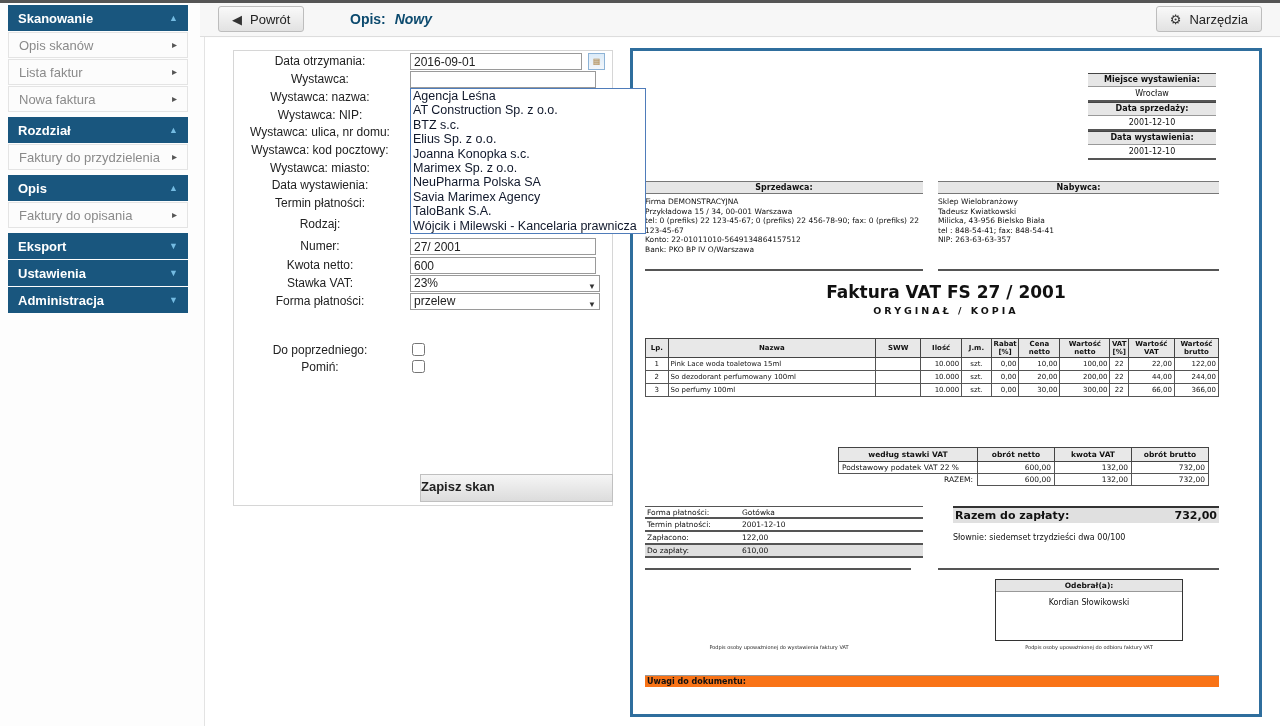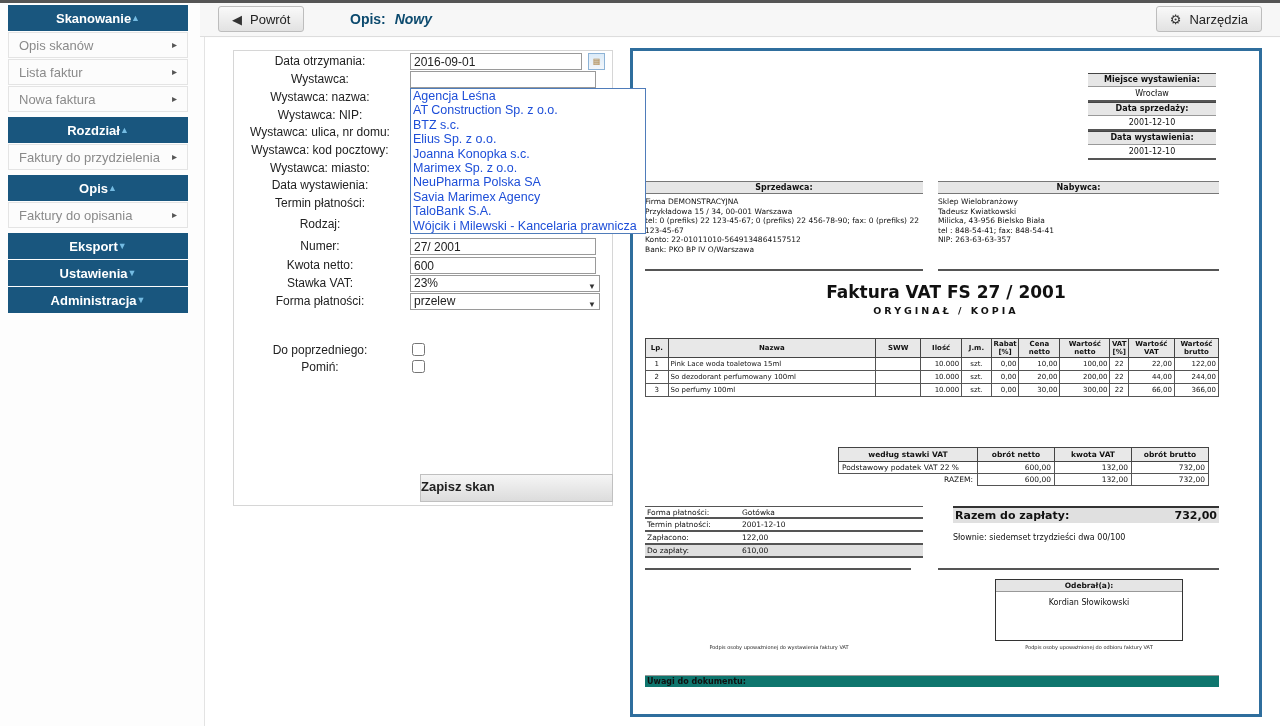--- a/index.html
+++ b/index.html
@@ -5,21 +5,21 @@
   html,body{margin:0;padding:0}
   body{width:1280px;height:726px;position:relative;overflow:hidden;background:#fdfdfd;
        font-family:"Liberation Sans",sans-serif;-webkit-font-smoothing:antialiased}
   .topline{position:absolute;left:0;top:0;width:1280px;height:3px;background:#555}
   .content-bg{position:absolute;left:205px;top:38px;width:1075px;height:688px;background:#fff}
   .vsep{position:absolute;left:204px;top:37px;width:1px;height:689px;background:#e3e3e3}
 
   
   .sidebar{position:absolute;left:8px;top:5px;width:180px;z-index:20}
   .sb-h{height:26px;background:#19567E;color:#fff;font-weight:bold;font-size:13px;
-        display:flex;align-items:center;justify-content:center;padding:0 10px;
+        display:flex;align-items:center;justify-content:space-between;padding:0 10px;
         margin-bottom:1px;cursor:pointer;box-sizing:border-box}
   .sb-h .arr{color:#74bbe2;font-size:9px;line-height:9px}
   .sb-i{height:26px;background:#fcfcfc;border:1px solid #e4e4e4;color:#8a8a8a;font-size:13px;
         display:flex;align-items:center;justify-content:space-between;padding:0 10px;
         margin-bottom:1px;cursor:pointer;box-sizing:border-box}
   .sb-i .arr{color:#555;font-size:10px;line-height:10px}
   .sb-gap{height:4px}
 
   
   .topbar{position:absolute;left:200px;top:3px;width:1080px;height:34px;background:#f7f7f7;
@@ -49,21 +49,21 @@
   .sel{position:absolute;left:176px;top:0;width:190px;height:17px;border:1px solid #9a9a9a;
        box-sizing:border-box;background:#fff;font-size:12px;line-height:15px;padding:0 14px 0 3px;cursor:pointer}
   .sel .sarr{position:absolute;right:3px;top:3px;font-size:8px;color:#333}
   .cbx{position:absolute;left:178px;top:1px;width:13px;height:13px;margin:0;cursor:pointer}
   .save{position:absolute;left:420px;top:474px;width:191px;height:26px;z-index:12;
         background:linear-gradient(#f5f5f5,#dcdcdc);border:1px solid #c0c0c0;
         font-weight:bold;font-size:13px;color:#222;line-height:24px;cursor:pointer}
 
   
   .dd{position:absolute;left:410px;top:88px;width:236px;height:146px;background:#fff;
-      border:1px solid #4F7CBA;box-sizing:border-box;z-index:60;font-size:12.5px;color:#1d4ed8}
+      border:1px solid #4F7CBA;box-sizing:border-box;z-index:60;font-size:12.5px;color:#0f172a}
   .dd .opt{height:14.4px;line-height:14.4px;padding-left:2px;white-space:nowrap;overflow:hidden;cursor:pointer}
 
   
   .preview{position:absolute;left:630px;top:48px;width:626px;height:663px;border:3px solid #2F6E9D;
            background:#fff;box-sizing:content-box;z-index:10}
   .doc{position:relative;width:100%;height:100%;color:#111;font-family:"DejaVu Sans",sans-serif}
   .meta{position:absolute;left:455px;top:22px;width:128px;font-size:8px;text-align:center}
   .meta .mh{background:#e6e6e6;border-top:1px solid #444;border-bottom:1px solid #999;
             font-weight:bold;height:12px;line-height:12px}
   .meta .mv{height:13px;line-height:13px;border-bottom:2px solid #555}
@@ -98,21 +98,21 @@
   .sline.left{left:12px;width:266px}
   .sline.right{left:305px;width:281px}
   .sig{position:absolute;top:528px;width:188px;height:62px;border:1px solid #333;
        font-size:8px;text-align:center;box-sizing:border-box}
   .sig.s0{left:52px}.sig.s1{left:362px}
   .sig .sh{background:#e5e5e5;height:11px;line-height:11px;font-weight:bold;font-size:7.5px;
            border-bottom:1px solid #999}
   .sig .sn{margin-top:6px}
   .scap{position:absolute;top:593px;width:188px;font-size:5px;text-align:center;color:#222}
   .scap.s0{left:52px}.scap.s1{left:362px}
-  .rem{position:absolute;left:12px;top:624px;width:574px;height:12px;background:#0f766e;
+  .rem{position:absolute;left:12px;top:624px;width:574px;height:12px;background:#f97316;
        border-top:1px solid #999;font-size:8px;font-weight:bold;line-height:12px;
        padding-left:2px;box-sizing:border-box}
 </style>
 </head>
 <body>
 
 <div class="topline"></div>
 <div class="content-bg"></div>
 <div class="vsep"></div>
 

